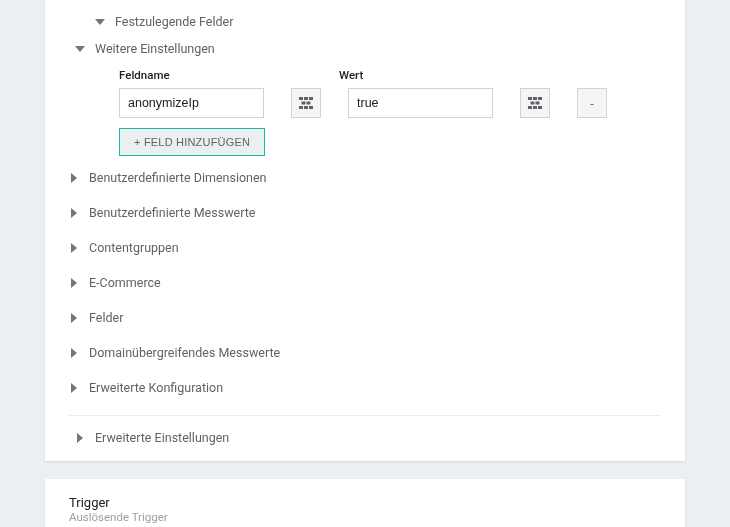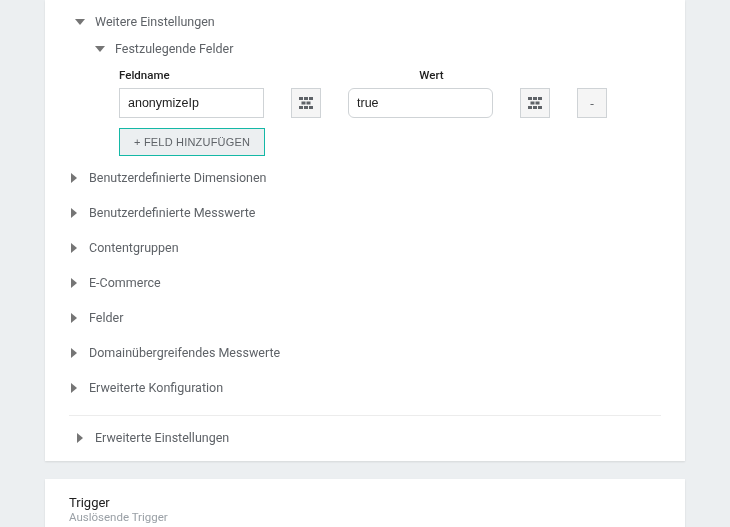--- a/index.html
+++ b/index.html
@@ -31,34 +31,34 @@
     .sec-title { font-size: 12.5px; color: #5f6368; font-weight: 400; }
 
     .lvl1 { padding: 6px 0 6px 30px; }
     .lvl2 { padding: 6px 0 6px 50px; }
     .lvl3-block { padding: 2px 0 4px 74px; }
     .lvl3-item { padding: 10px 0 10px 24px; }
 
     .field-labels { display: flex; gap: 35px; padding-top: 4px; }
     .field-label { font-size: 11.5px; color: #212121; font-weight: 500; }
     .col-name { width: 185px; }
-    .col-val  { width: 185px; text-align: center; }
+    .col-val  { width: 185px; }
 
     .field-inputs { display: flex; gap: 27px; align-items: center; padding-top: 6px; }
     .text-input {
       border: 1px solid #cfd3d6;
       height: 30px;
       padding: 0 8px;
       font-size: 12.5px;
       color: #212121;
       outline: none;
       background: #fff;
     }
     .name-input { width: 145px; }
-    .val-input  { width: 145px; border-radius: 6px; }
+    .val-input  { width: 145px; }
     .brick-btn {
       width: 30px; height: 30px;
       border: 1px solid #cfd3d6;
       background: #f5f5f5;
       display: flex; align-items: center; justify-content: center;
       cursor: pointer;
     }
     .brick-svg { width: 14px; height: 12px; }
     .brick-fill { fill: #5f6368; }
     .remove-btn {
@@ -89,36 +89,36 @@
     .lvl1-bottom { padding: 14px 16px 16px 30px; }
 
     .trigger-heading { font-size: 13px; color: #212121; }
     .trigger-sub { font-size: 11.5px; color: #9aa0a6; margin-bottom: 12px; }
   </style>
 </head>
 <body>
 
 <div class="panel panel-1">
 
+  <div class="row lvl2">
+    <span class="chev">
+      <svg viewBox="0 0 10 10">
+          <polygon class="chev-fill" points="0,2 10,2 5,8"></polygon>
+        </svg>
+    </span>
+    <span class="sec-title">Festzulegende Felder</span>
+  </div>
+
   <div class="row lvl1">
     <span class="chev">
       <svg viewBox="0 0 10 10">
           <polygon class="chev-fill" points="0,2 10,2 5,8"></polygon>
         </svg>
     </span>
     <span class="sec-title">Weitere Einstellungen</span>
-  </div>
-
-  <div class="row lvl2">
-    <span class="chev">
-      <svg viewBox="0 0 10 10">
-          <polygon class="chev-fill" points="0,2 10,2 5,8"></polygon>
-        </svg>
-    </span>
-    <span class="sec-title">Festzulegende Felder</span>
   </div>
 
   <div class="lvl3-block">
     <div class="field-labels">
       <div class="field-label col-name">Feldname</div>
       <div class="field-label col-val">Wert</div>
     </div>
     <div class="field-inputs">
       <input class="text-input name-input" type="text" value="anonymizeIp" style="">
       <div class="brick-btn">

